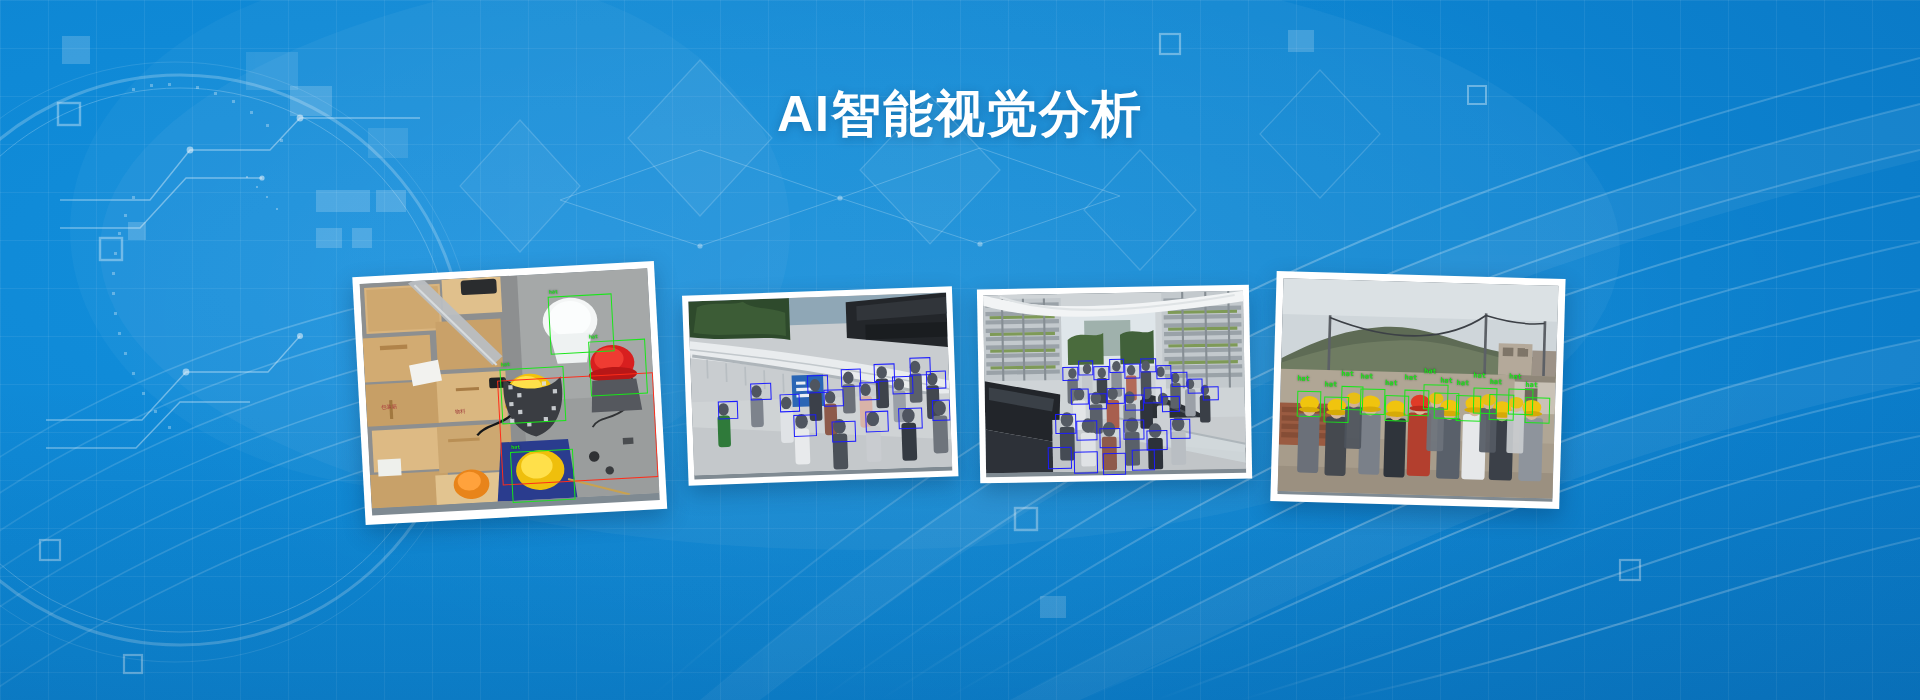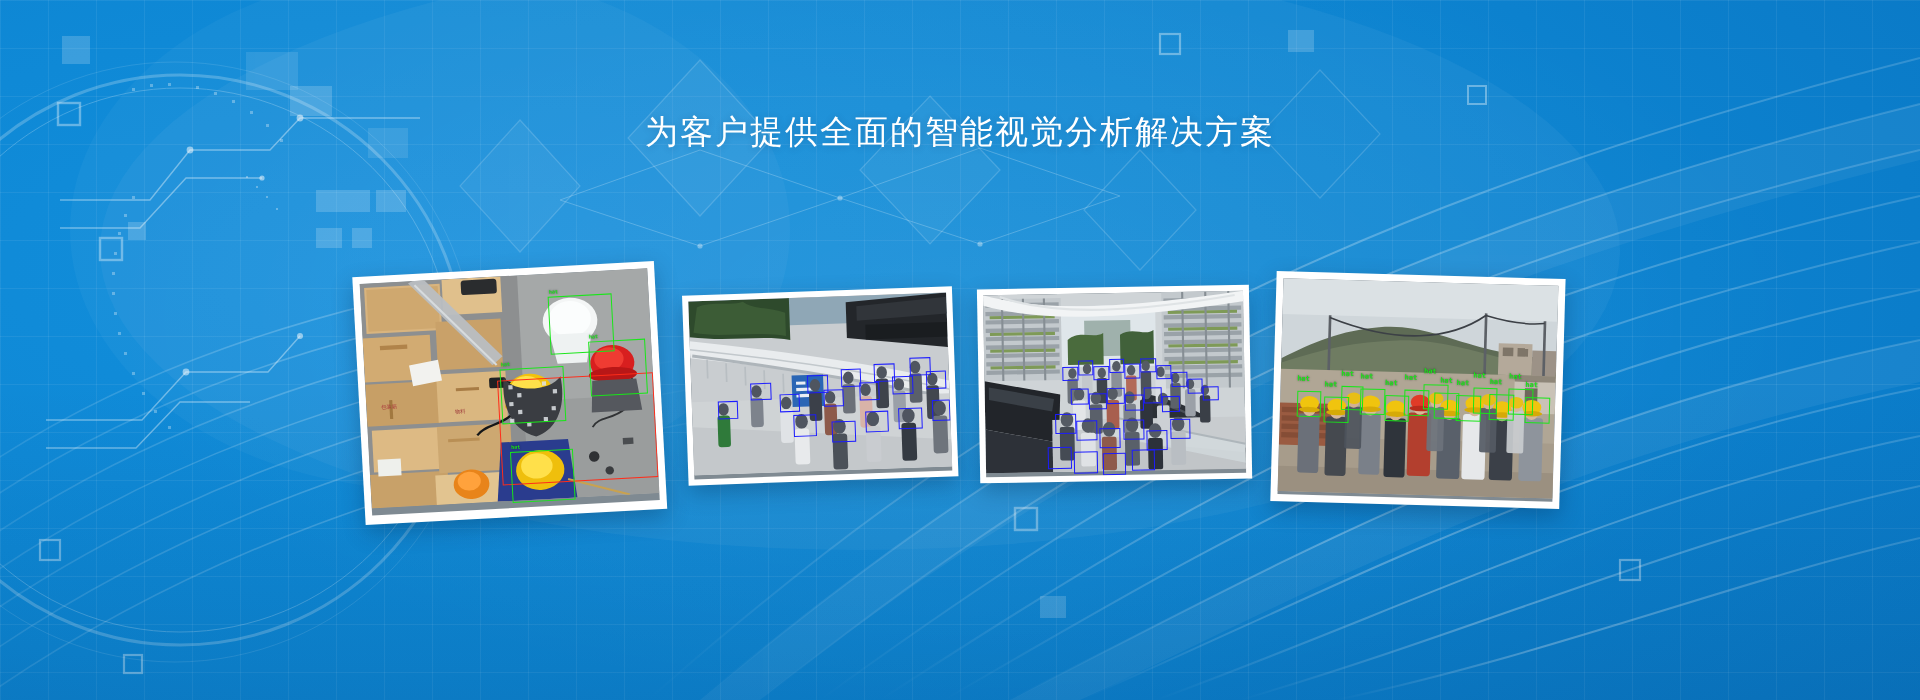--- a/index.html
+++ b/index.html
@@ -233,21 +233,21 @@
     <g fill="#ffffff" opacity="0.35">
       <circle cx="700" cy="246" r="2.6"></circle>
         <circle cx="840" cy="198" r="2.6"></circle>
       <circle cx="980" cy="244" r="2.6"></circle>
     </g>
   </svg>
 
   <div class="layer vignette"></div>
 
   <div class="headline">
-    <p class="subtitle">为客户提供全面的智能视觉分析解决方案</p>
+    <h1 class="title">AI智能视觉分析</h1>
   </div>
 
   <div class="strip">
 
     <div class="card card-1">
       <div class="photo">
         <svg class="scene" viewBox="0 0 274 214" preserveAspectRatio="none" aria-hidden="true">
           <rect width="274" height="214" fill="#9aa0a3"></rect>
 
           <rect x="140" y="0" width="134" height="214" fill="#a5a8a8"></rect>

